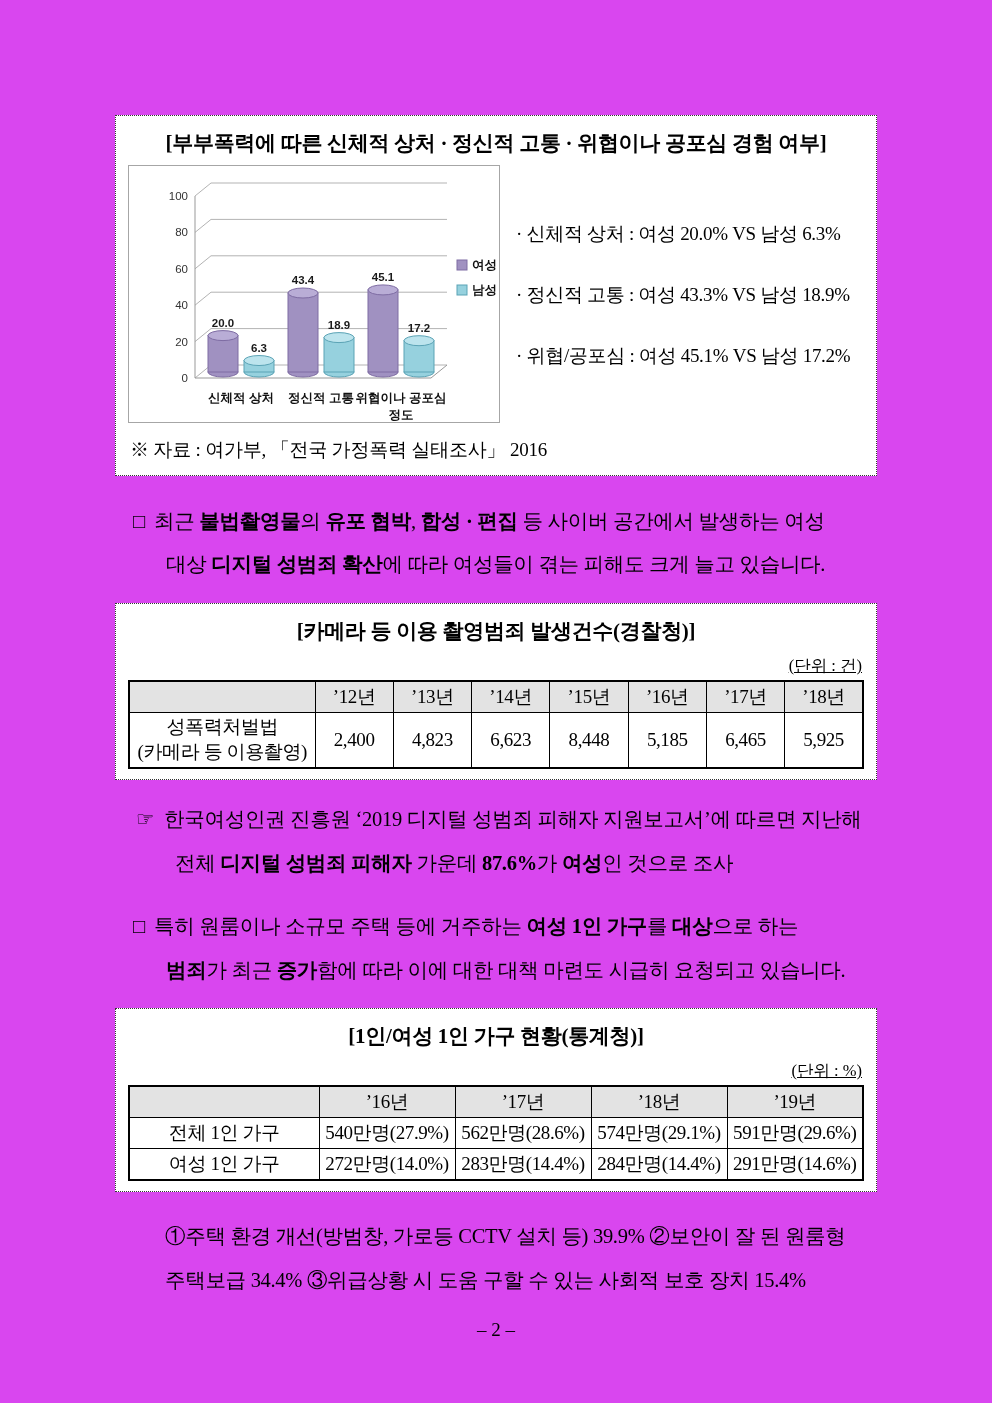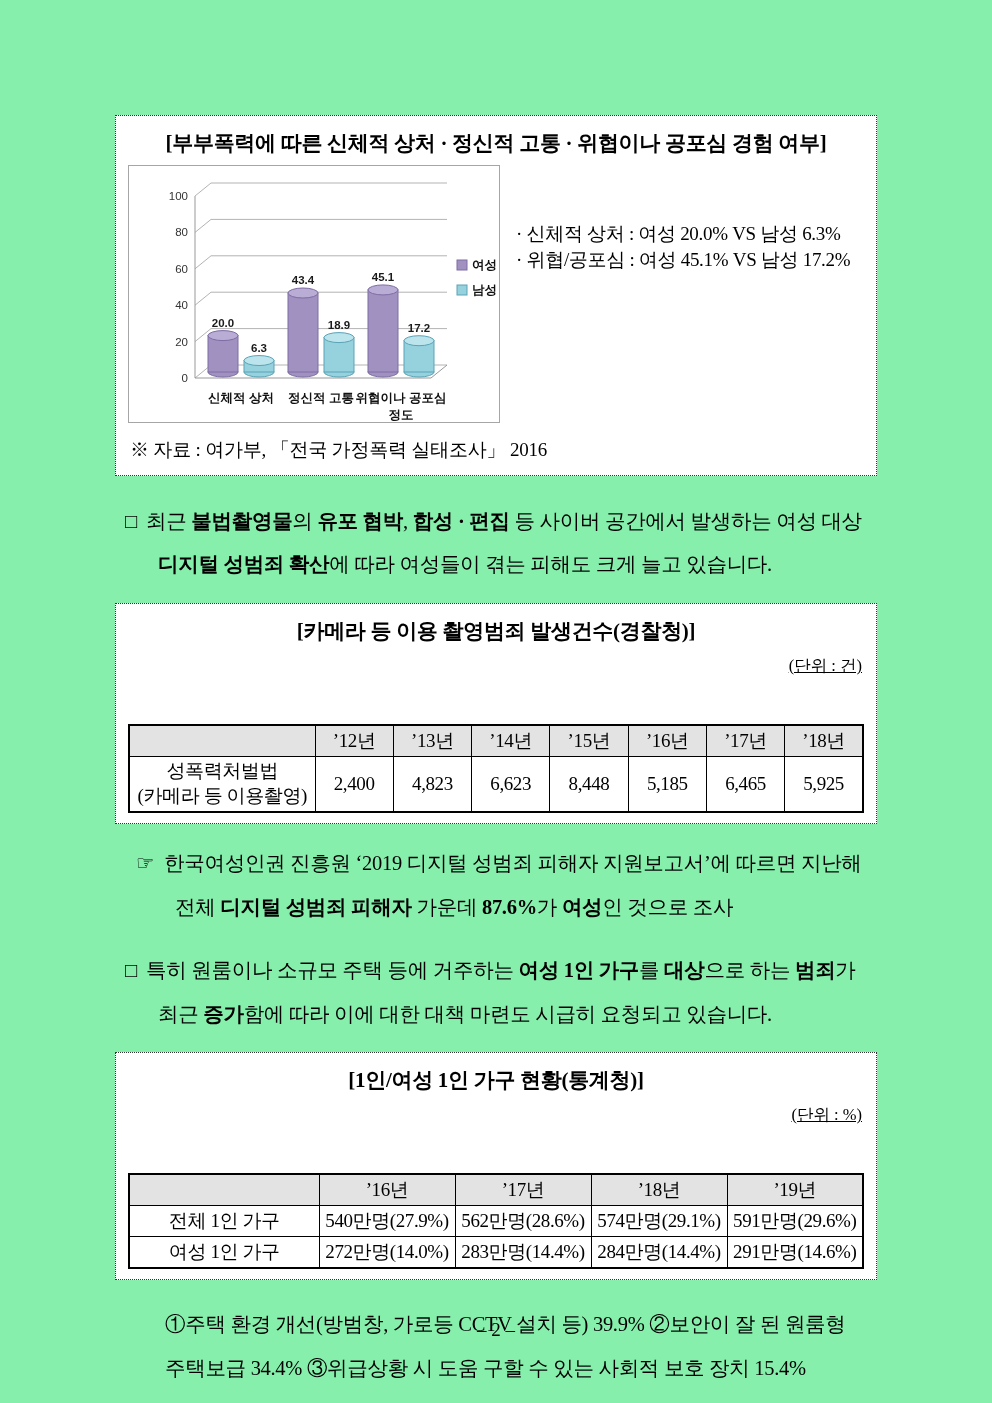--- a/index.html
+++ b/index.html
@@ -1,49 +1,49 @@
 <!DOCTYPE html>
 <html><head>
 <meta charset="utf-8">
 <style>
   * { box-sizing: border-box; }
   html,body { margin:0; padding:0; background:#ffffff; }
   .page {
-    position:relative; width:992px; height:1403px; background:#86efac;
+    position:relative; width:992px; height:1403px; background:#d946ef;
     font-family:"Liberation Serif","DejaVu Serif",serif; color:#000;
     overflow:hidden;
   }
   .content { position:absolute; left:115px; top:115px; width:762px; }
 
   
   .box { border:1px dotted #333; padding:8px 12px 10px; background:#fff; }
   .box-title { text-align:center; font-weight:bold; font-size:21px; padding:5px 0 8px; letter-spacing:-0.3px; }
   .box1 { margin-bottom:24px; }
   .box2 { margin-bottom:18px; }
   .box3 { margin-bottom:22px; }
 
   
   .chart-row { display:flex; align-items:flex-start; }
   .chart-frame { width:372px; height:258px; border:1px solid #a6a6a6; background:#fff; flex:0 0 auto; }
-  .bullets { list-style:none; margin:0; padding:56px 0 0 16px; display:flex; flex-direction:column; 
+  .bullets { list-style:none; margin:0; padding:56px 0 0 16px; display:flex; flex-direction:column; gap:35px;
              font-size:19px; white-space:nowrap; letter-spacing:-0.3px; }
   .box-source { font-size:19px; padding:14px 2px 2px; letter-spacing:-0.2px; }
 
   
-  .para { font-size:20.5px; line-height:2.12; margin:0 10px 16px; padding-left:33px; text-indent:-33px;
+  .para { font-size:20.5px; line-height:2.12; margin:0 18px 16px; padding-left:33px; text-indent:-33px;
           word-break:keep-all; letter-spacing:-0.3px; }
   .para .marker { margin-right:9px; }
   .arrow-para { font-size:20.5px; line-height:2.12; margin:0 2px 20px; padding-left:58px; text-indent:-39px;
                 word-break:keep-all; letter-spacing:-0.3px; }
   .arrow-para .marker { margin-right:10px; }
 
   
   .unit { text-align:right; font-size:16.5px; padding:2px 2px 3px;text-decoration:underline; }
   table.data { border-collapse:collapse; width:100%; table-layout:fixed; text-align:center;
-               font-size:19px; border:2px solid #000;margin-top:44px; }
+               font-size:19px; border:2px solid #000; }
   table.data th, table.data td { border:1px solid #000; padding:2px 3px; font-weight:normal; letter-spacing:-0.4px; }
   table.data thead th { background:#e3e3e3; height:31px; }
   .t1 th:first-child, .t1 td:first-child { width:186px; }
   .t1 tbody td { height:56px; line-height:1.3; }
   .t2 th:first-child, .t2 td:first-child { width:190px; }
   .t2 tbody td { height:29px; }
   .box-footnote { font-size:19px; padding:12px 2px 2px; letter-spacing:-0.2px; }
 
   
   .a2-line1 { font-size:20.5px; padding-left:58px; text-indent:-39px; letter-spacing:-0.3px; }
@@ -118,20 +118,21 @@
               </g>
               <text x="272" y="236" text-anchor="middle" font-size="12.5" font-weight="bold" fill="#111" font-family="&quot;Liberation Sans&quot;,&quot;DejaVu Sans&quot;,sans-serif">위협이나 공포심</text>
               <text x="272" y="253" text-anchor="middle" font-size="12.5" font-weight="bold" fill="#111" font-family="&quot;Liberation Sans&quot;,&quot;DejaVu Sans&quot;,sans-serif">정도</text>
               <rect x="328" y="94" width="10" height="10" fill="#a091c1" stroke="#7e6ca3"></rect>
               <text x="343" y="103" font-size="12.5" font-weight="bold" fill="#111" font-family="&quot;Liberation Sans&quot;,&quot;DejaVu Sans&quot;,sans-serif">여성</text>
               <rect x="328" y="119" width="10" height="10" fill="#96d1de" stroke="#5ba3b5"></rect>
               <text x="343" y="128" font-size="12.5" font-weight="bold" fill="#111" font-family="&quot;Liberation Sans&quot;,&quot;DejaVu Sans&quot;,sans-serif">남성</text>
             </svg></div>
         <ul class="bullets">
           <li>· 신체적 상처 : 여성 20.0% VS 남성 6.3%</li>
+          <li>· 정신적 고통 : 여성 43.3% VS 남성 18.9%</li>
           <li>· 위협/공포심 : 여성 45.1% VS 남성 17.2%</li>
         </ul>
       </div>
       <div class="box-source">※ 자료 : 여가부, 「전국 가정폭력 실태조사」 2016</div>
     </section>
 
     <p class="para"><span class="marker">□</span><span><span>최근 </span><b>불법촬영물</b><span>의 </span><b>유포 협박</b><span>, </span><b>합성 · 편집</b><span> 등 사이버 공간에서 발생하는 여성 대상 </span><b>디지털 성범죄 확산</b><span>에 따라 여성들이 겪는 피해도 크게 늘고 있습니다.</span></span></p>
 
     <section class="box box2">
       <div class="box-title">[카메라 등 이용 촬영범죄 발생건수(경찰청)]</div>

